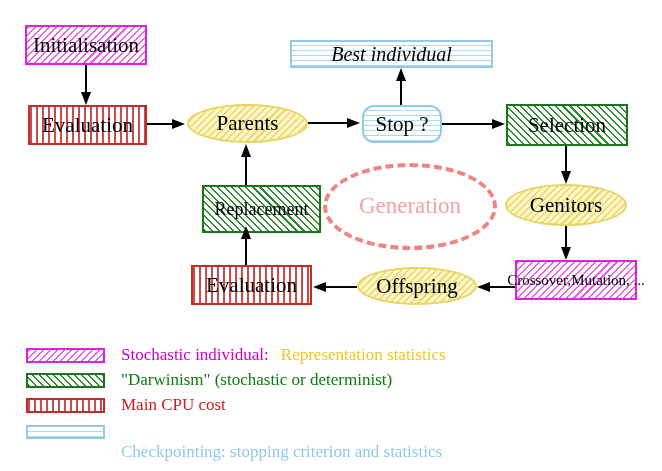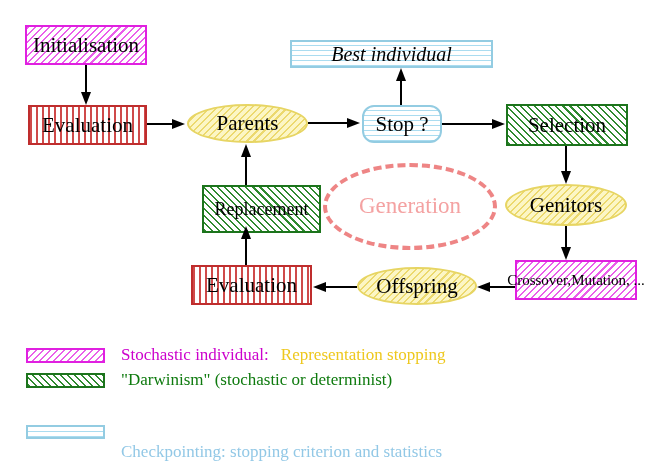--- a/index.html
+++ b/index.html
@@ -142,27 +142,31 @@
 
   <div class="aline vline" style="left:245px;top:238px;height:27px;"></div>
   <div class="ah ah-up" style="left:241px;top:226px;"></div>
 
   <div class="aline vline" style="left:245px;top:156px;height:29px;"></div>
   <div class="ah ah-up" style="left:241px;top:144px;"></div>
 
   <div class="legend-row" id="lr1">
     <div class="swatch h-magenta"></div>
     <span class="t-magenta">Stochastic individual:</span>
-    <span class="t-gold">Representation stopping</span>
+    <span class="t-gold">Representation statistics</span>
   </div>
 
   <div class="legend-row" id="lr2">
     <div class="swatch h-green"></div>
     <span class="t-green">"Darwinism" (stochastic or determinist)</span>
   </div>
 
+  <div class="legend-row" id="lr3">
+    <div class="swatch h-red"></div>
+    <span class="t-red">Main CPU cost</span>
+  </div>
 
   <div class="legend-row" id="lr4">
     <div class="swatch h-cyan"></div>
     <span class="t-blue">Checkpointing: stopping criterion and statistics</span>
   </div>
 
 </div>
 
 </body></html>

